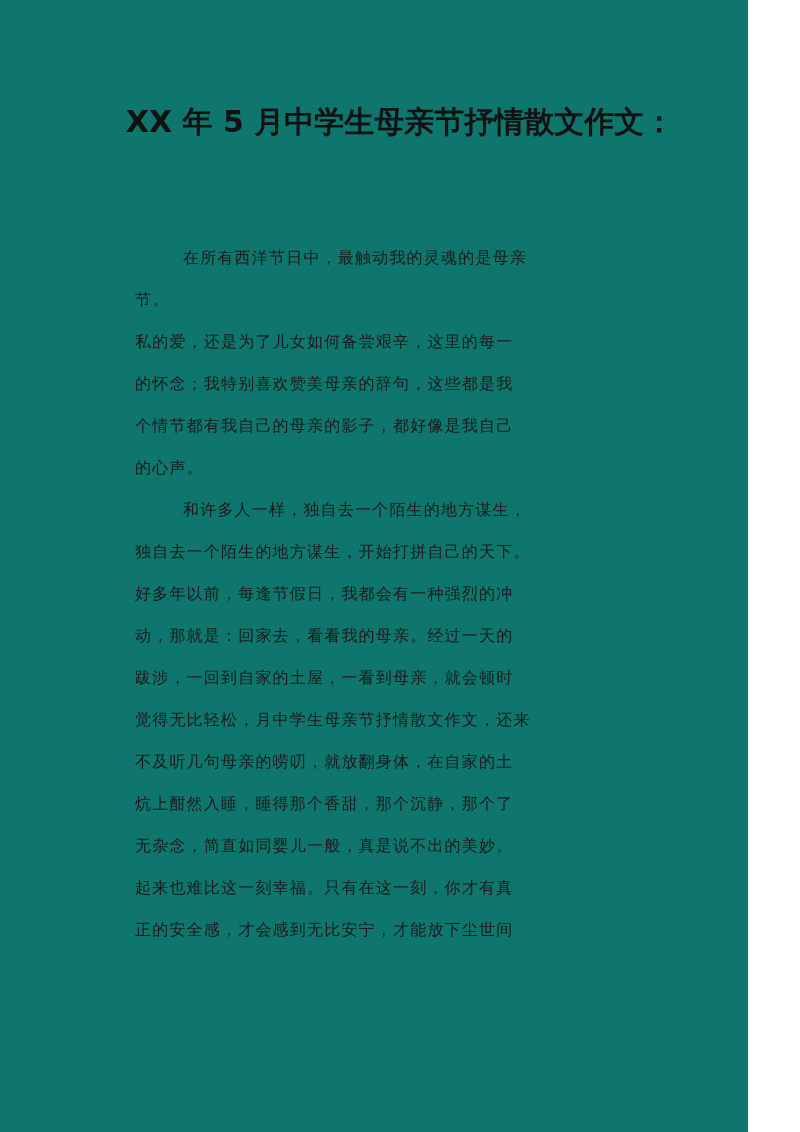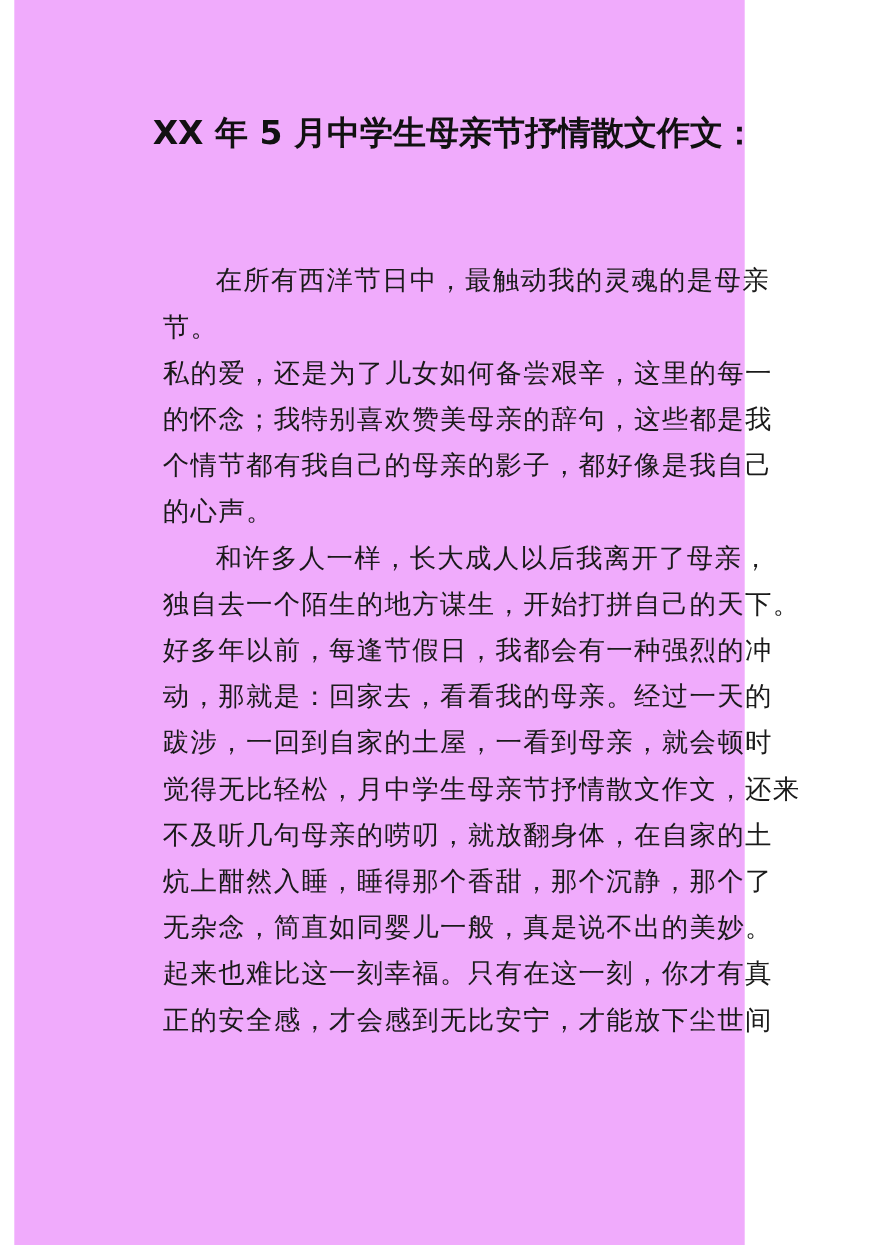--- a/index.html
+++ b/index.html
@@ -9,45 +9,45 @@
   }
   body {
     width: 800px;
     height: 1132px;
     position: relative;
     overflow: hidden;
     color: #111111;
   }
   .page {
     position: absolute;
-    left: 13px; top: 0;
-    width: 664px;
+    left: 0; top: 0;
+    width: 748px;
     height: 1132px;
-    background: #f0abfc;
+    background: #0f766e;
   }
   .title {
     position: absolute;
     left: 0;
     width: 800px;
     text-align: center;
     font-family: "DejaVu Sans", "Liberation Sans", sans-serif;
     font-weight: bold;
     font-size: 30px;
     line-height: 46px;
     color: #111111;
   }
   .title.l1 { top: 99px; }
   .title.l2 { top: 141px; }
   .body-text {
     position: absolute;
     left: 135px;
     top: 237px;
     width: 540px;
-    font-family: Liberation Mono, monospace;
-    font-size: 24px;
+    font-family: Liberation Serif, serif;
+    font-size: 16px;
     color: #1a1a1a;
   }
   .line {
     height: 42px;
     line-height: 42px;
     white-space: nowrap;
     letter-spacing: 1.2px;
   }
   .line.indent { padding-left: 48px; }
 </style>
@@ -66,21 +66,21 @@
     </div>
 
     <div>
       <div class="line">私的爱，还是为了儿女如何备尝艰辛，这里的每一</div>
       <div class="line">的怀念；我特别喜欢赞美母亲的辞句，这些都是我</div>
       <div class="line">个情节都有我自己的母亲的影子，都好像是我自己</div>
       <div class="line">的心声。</div>
     </div>
 
     <div>
-      <div class="line indent">和许多人一样，长大成人以后我离开了母亲，</div>
+      <div class="line indent">和许多人一样，独自去一个陌生的地方谋生，</div>
       <div class="line">独自去一个陌生的地方谋生，开始打拼自己的天下。</div>
       <div class="line">好多年以前，每逢节假日，我都会有一种强烈的冲</div>
       <div class="line">动，那就是：回家去，看看我的母亲。经过一天的</div>
       <div class="line">跋涉，一回到自家的土屋，一看到母亲，就会顿时</div>
       <div class="line">觉得无比轻松，月中学生母亲节抒情散文作文，还来</div>
       <div class="line">不及听几句母亲的唠叨，就放翻身体，在自家的土</div>
       <div class="line">炕上酣然入睡，睡得那个香甜，那个沉静，那个了</div>
       <div class="line">无杂念，简直如同婴儿一般，真是说不出的美妙。</div>
       <div class="line">起来也难比这一刻幸福。只有在这一刻，你才有真</div>
       <div class="line">正的安全感，才会感到无比安宁，才能放下尘世间</div>

